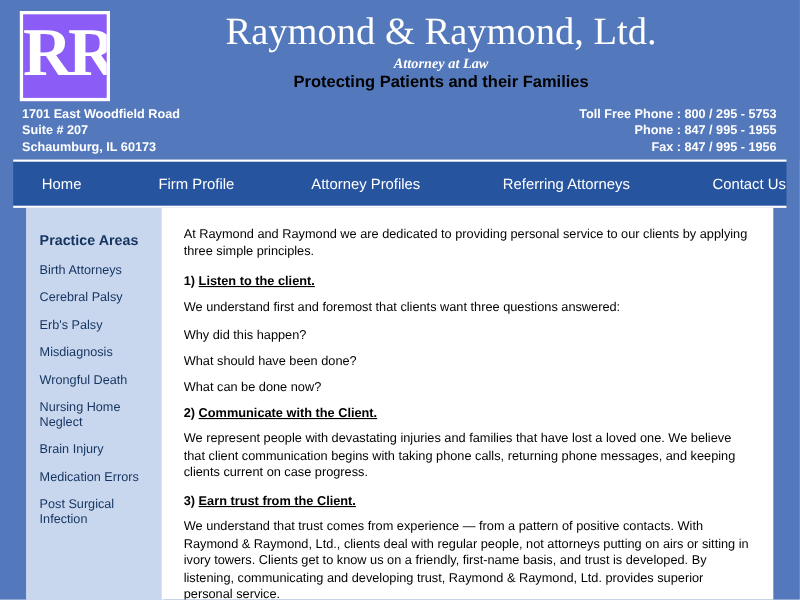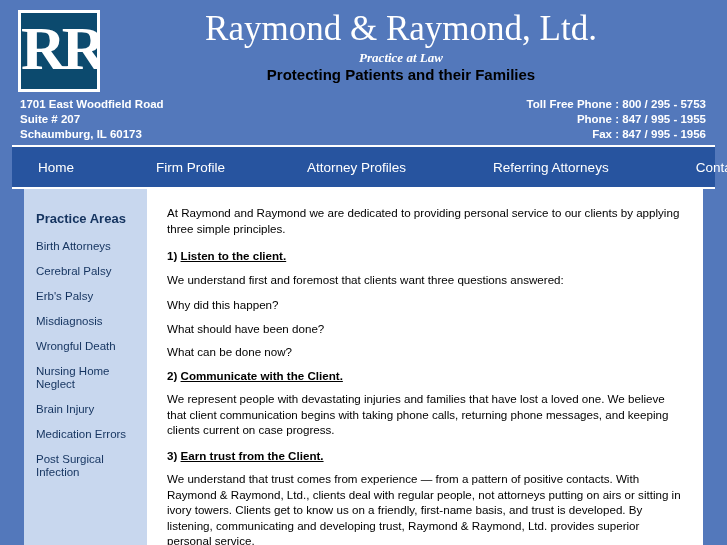--- a/index.html
+++ b/index.html
@@ -26,21 +26,21 @@
     height: 145px;
     background: #5378bb;
   }
   .logo-box {
     position: absolute;
     left: 18px;
     top: 10px;
     width: 76px;
     height: 76px;
     border: 3px solid #ffffff;
-    background: #0c4a6e;
+    background: #8b5cf6;
     overflow: hidden;
   }
   .logo-text {
     color: #ffffff;
     font-family: "Liberation Serif", serif;
     font-size: 62px;
     font-weight: bold;
     line-height: 70px;
     letter-spacing: -4px;
     text-align: center;
@@ -104,21 +104,20 @@
   
   .nav {
     position: relative;
     margin: 0 12px;
     height: 40px;
     background: #27549f;
     border-top: 2px solid #ffffff;
     border-bottom: 2px solid #ffffff;
     display: flex;
     align-items: center;
-    gap: 12px;
   }
   .nav-item {
     color: #ffffff;
     font-size: 13.5px;
     padding: 0 10px;
     white-space: nowrap;
     cursor: pointer;
   }
   .nav-sp-0 { margin-left: 16px; }
   .nav-sp-1 { margin-left: 50px; }
@@ -185,21 +184,21 @@
 </head>
 <body>
 
 <div class="page">
 
   <div class="header">
     <div class="logo-box">
       <span class="logo-text">RR</span>
     </div>
     <div class="firm-name">Raymond &amp; Raymond, Ltd.</div>
-    <div class="firm-sub">Practice at Law</div>
+    <div class="firm-sub">Attorney at Law</div>
     <div class="tagline">Protecting Patients and their Families</div>
 
     <div class="address">
       <div>1701 East Woodfield Road</div>
       <div>Suite # 207</div>
       <div>Schaumburg, IL 60173</div>
     </div>
 
     <div class="phones">
       <div>Toll Free Phone : 800 / 295 - 5753</div>

